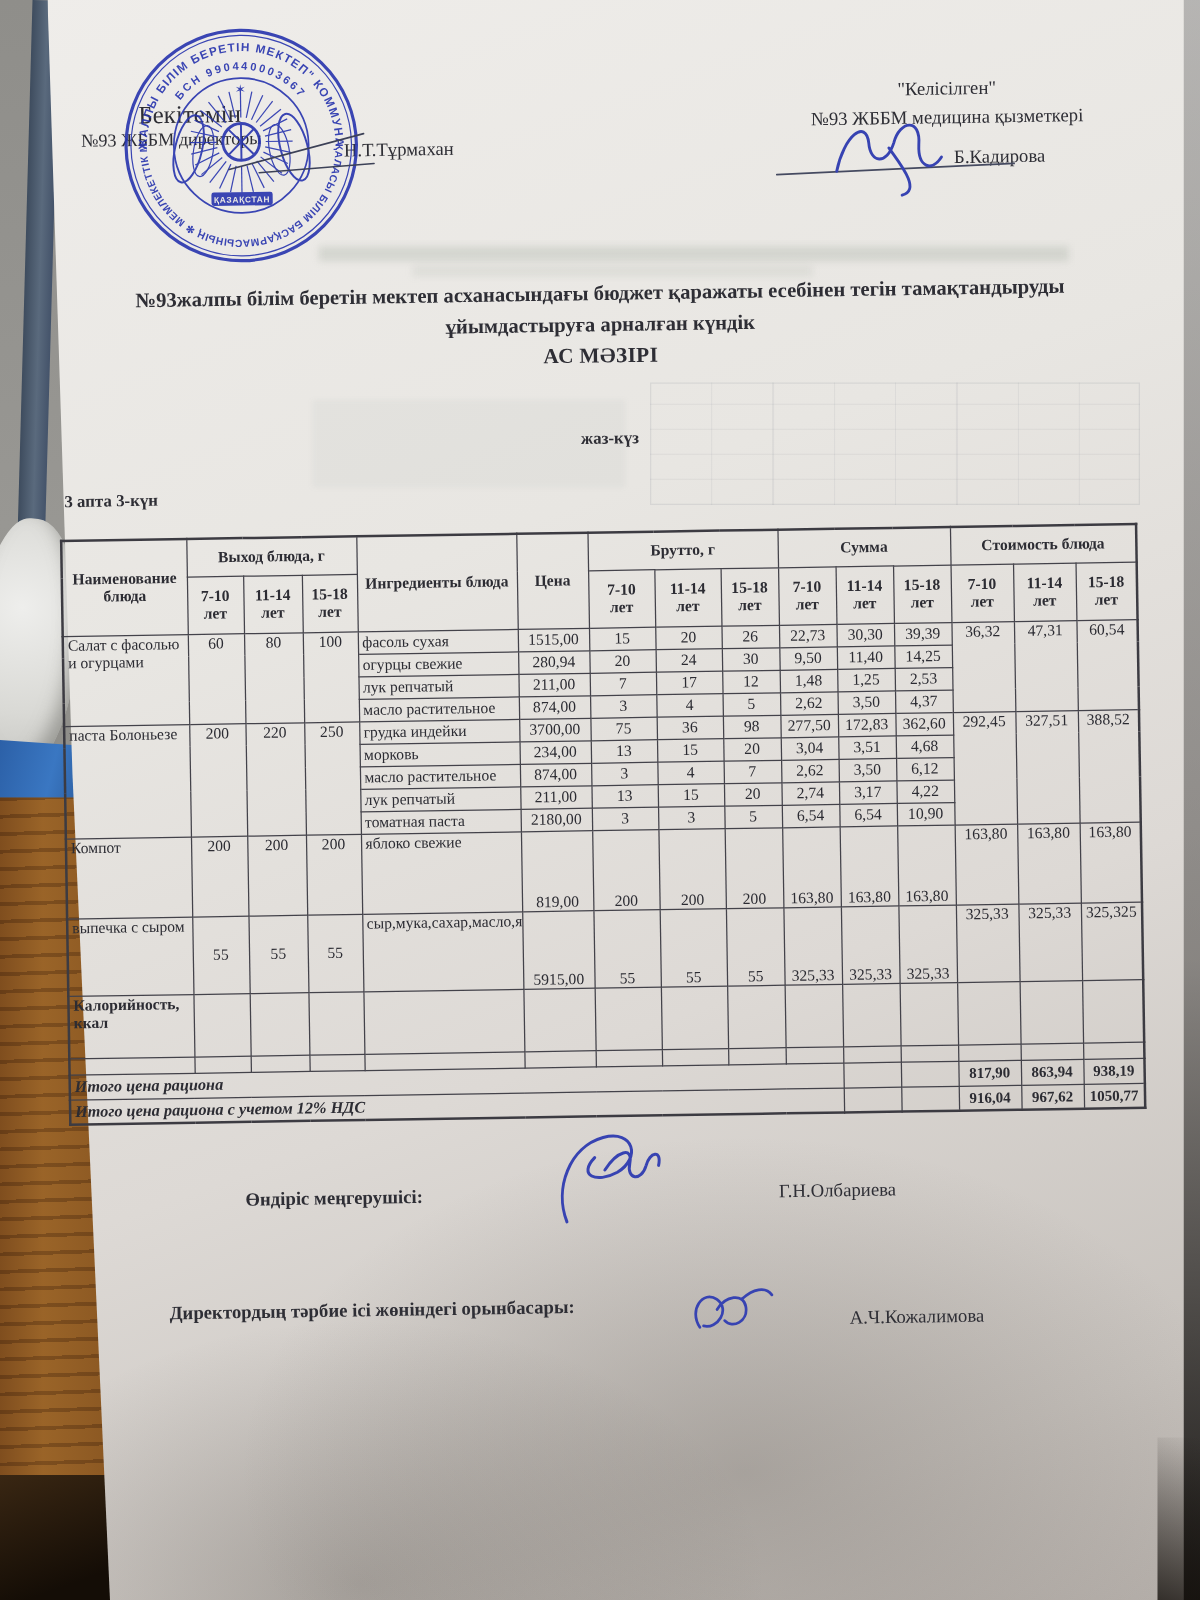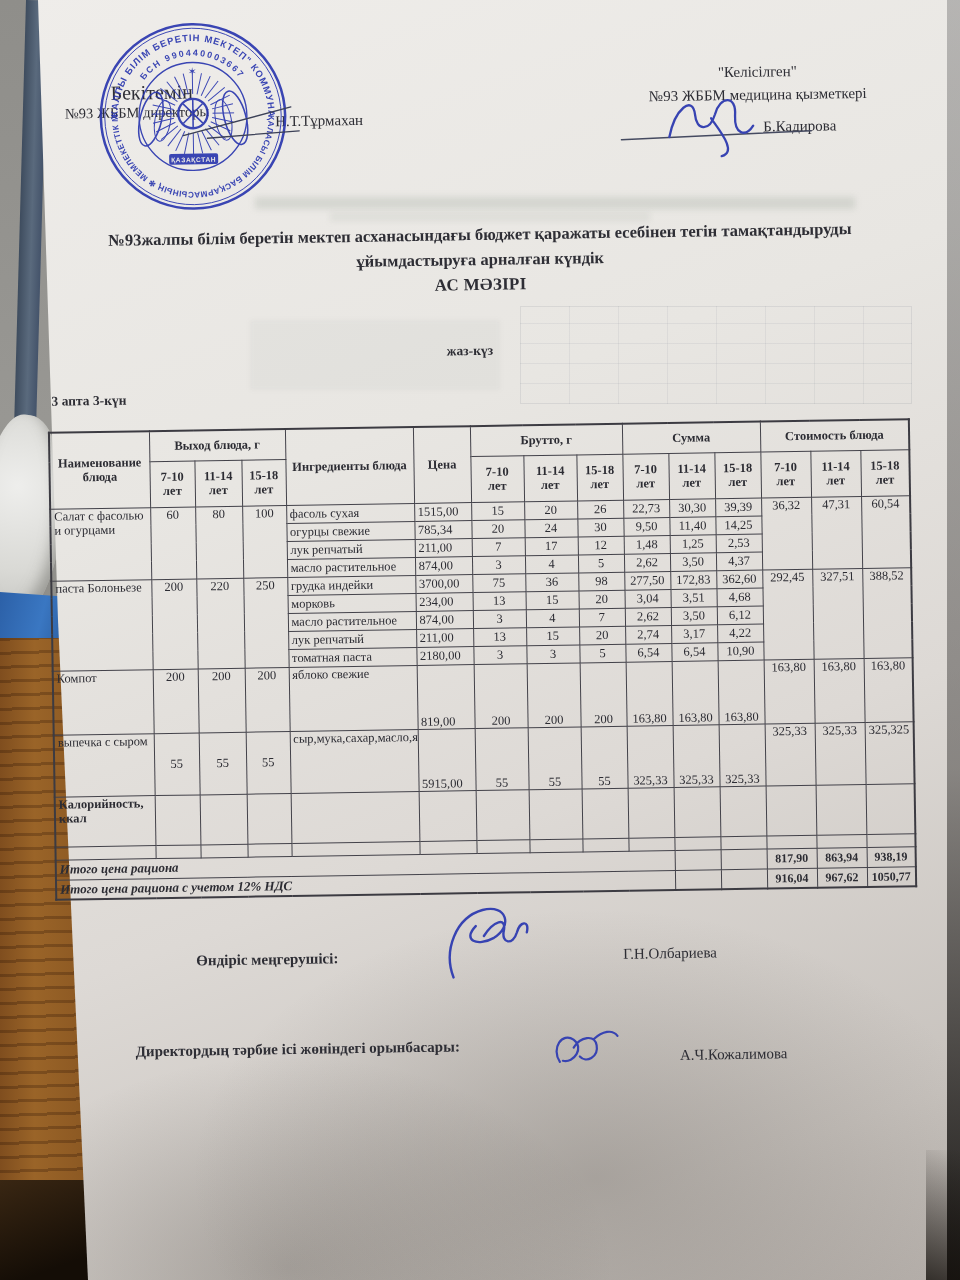--- a/index.html
+++ b/index.html
@@ -45,32 +45,32 @@
                 repeating-linear-gradient(90deg,transparent 0 48px,rgba(70,80,100,.07) 48px 49px);
      filter:blur(.6px);}
   .ghost-t2{left:250px;top:320px;width:250px;height:70px;background:rgba(100,110,125,.05);filter:blur(2px);}
   
   #doc{position:absolute;inset:0;transform:rotate(-0.9deg);transform-origin:480px 560px;}
   .abs{position:absolute;}
   .b{font-weight:bold;}
   .title-wrap{left:70px;top:222px;width:830px;text-align:center;font-weight:bold;}
   .title-wrap .l1{font-size:16.5px;line-height:25px;}
   .title-wrap .l3{font-size:17px;margin-top:3px;letter-spacing:.3px;}
-  .season{left:450px;top:343px;font-weight:bold;font-size:13.5px;}
+  .season{left:468px;top:343px;font-weight:bold;font-size:13.5px;}
   .week{left:54px;top:387px;font-weight:bold;font-size:13.5px;}
   
   #menu-table{position:absolute;left:50px;top:425px;width:860px;border-collapse:collapse;
       table-layout:fixed;font-size:12.5px;color:#2c2c33;}
   #menu-table td,#menu-table th{border:1px solid #43424a;padding:0 3px;overflow:hidden;
       white-space:pre-line;line-height:14px;}
   #menu-table{border:2px solid #3c3b42;}
   #menu-table th{font-weight:bold;text-align:center;vertical-align:middle;}
   td.dname{text-align:left;vertical-align:top;padding-left:4px;}
   td.ingr{text-align:left;vertical-align:middle;padding-left:5px;}
-  td.price{text-align:left;padding-right:7px;vertical-align:middle;}
+  td.price{text-align:center;padding-right:7px;vertical-align:middle;}
   td.num,td.y,td.cost{text-align:center;vertical-align:middle;}
   td.y{vertical-align:top;padding-top:2px;}
   td.cost{vertical-align:top;padding-top:3px;}
   td.y.tall{vertical-align:top;} td.ingr.tall{vertical-align:top;padding-top:2px;}
   td.price.tall,td.num.tall{vertical-align:bottom;padding-bottom:13px;}
   td.y.bake{vertical-align:middle;} td.ingr.bake{vertical-align:top;padding-top:3px;}
   td.price.bake,td.num.bake{vertical-align:bottom;padding-bottom:10px;}
   tr.totals td{font-weight:bold;font-style:italic;}
   tr.totals td.tlabel{text-align:left;padding-left:6px;font-size:13px;}
   tr.totals td.tval{font-style:normal;text-align:center;font-size:12px;}
@@ -258,21 +258,21 @@
             <td class="num">26</td>
             <td class="num">22,73</td>
             <td class="num">30,30</td>
             <td class="num">39,39</td>
             <td class="cost" rowspan="4">36,32</td>
             <td class="cost" rowspan="4">47,31</td>
             <td class="cost" rowspan="4">60,54</td>
           </tr>
           <tr style="height: 18px;">
             <td class="ingr">огурцы свежие</td>
-            <td class="price">785,34</td>
+            <td class="price">280,94</td>
             <td class="num">20</td>
             <td class="num">24</td>
             <td class="num">30</td>
             <td class="num">9,50</td>
             <td class="num">11,40</td>
             <td class="num">14,25</td>
           </tr>
           <tr style="height: 18px;">
             <td class="ingr">лук репчатый</td>
             <td class="price">211,00</td>

